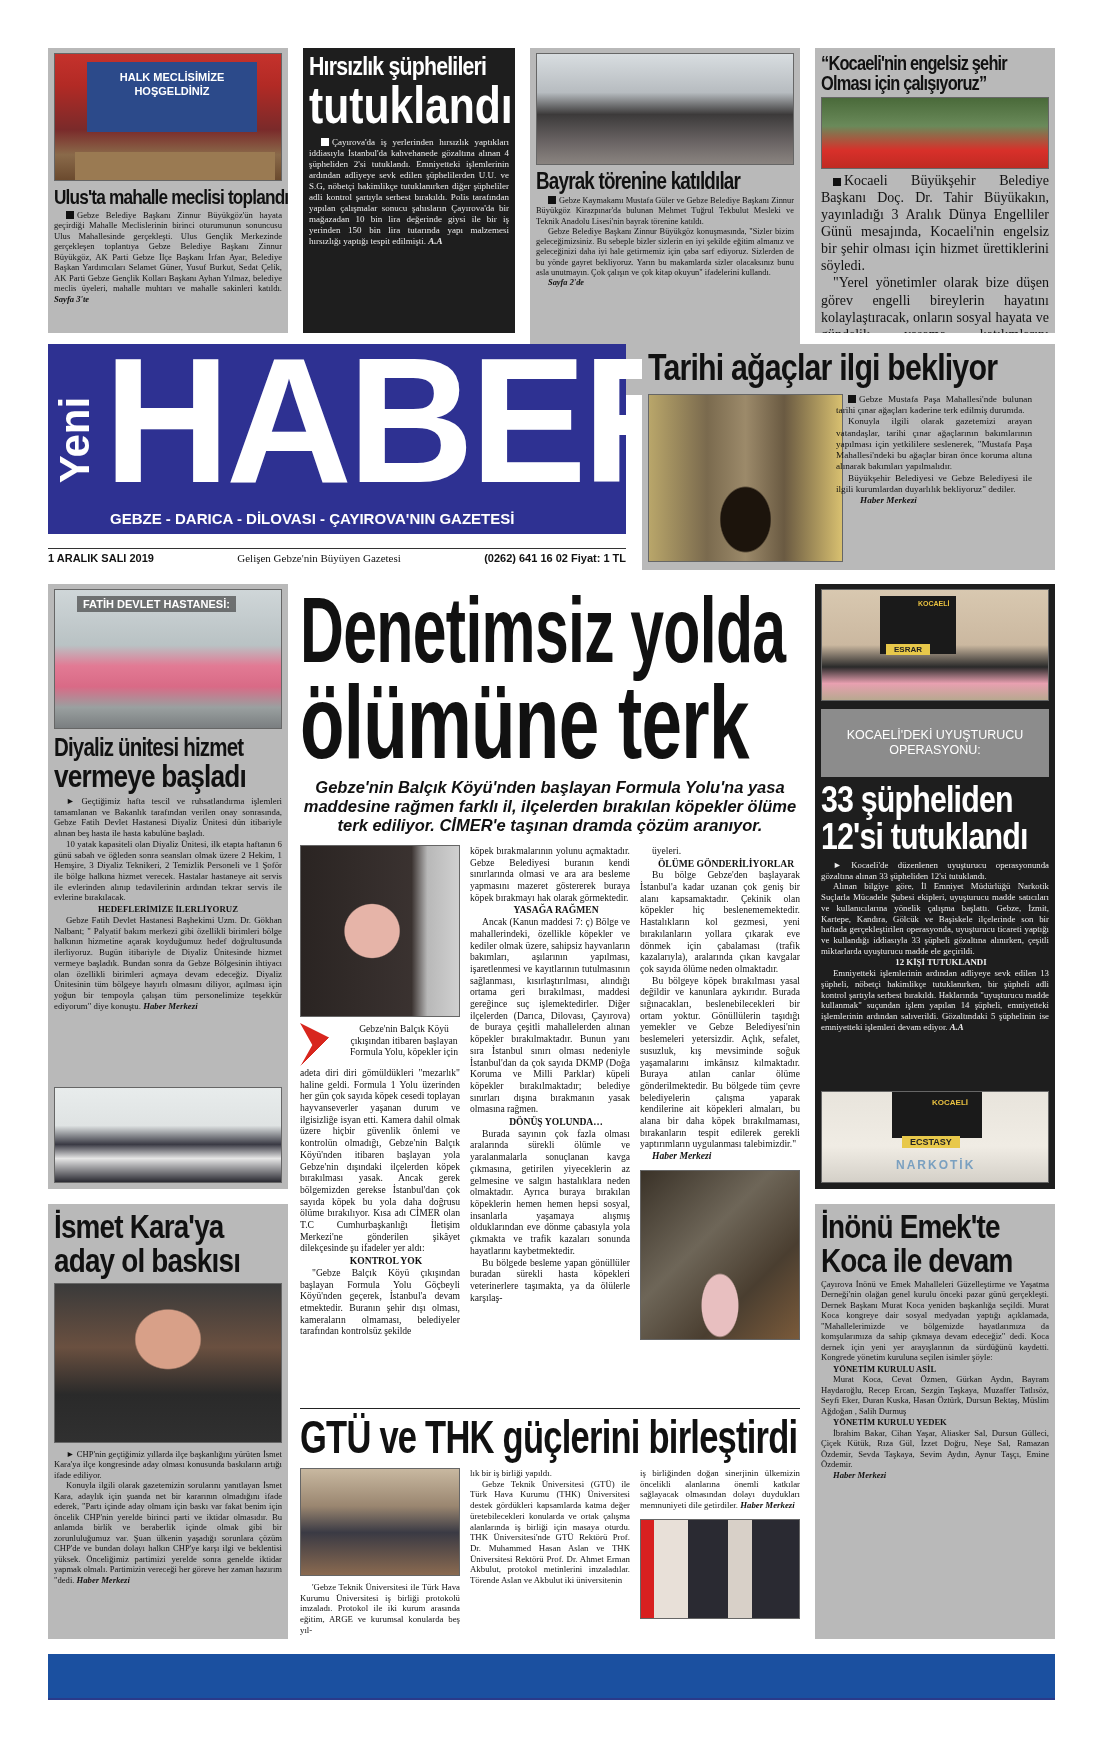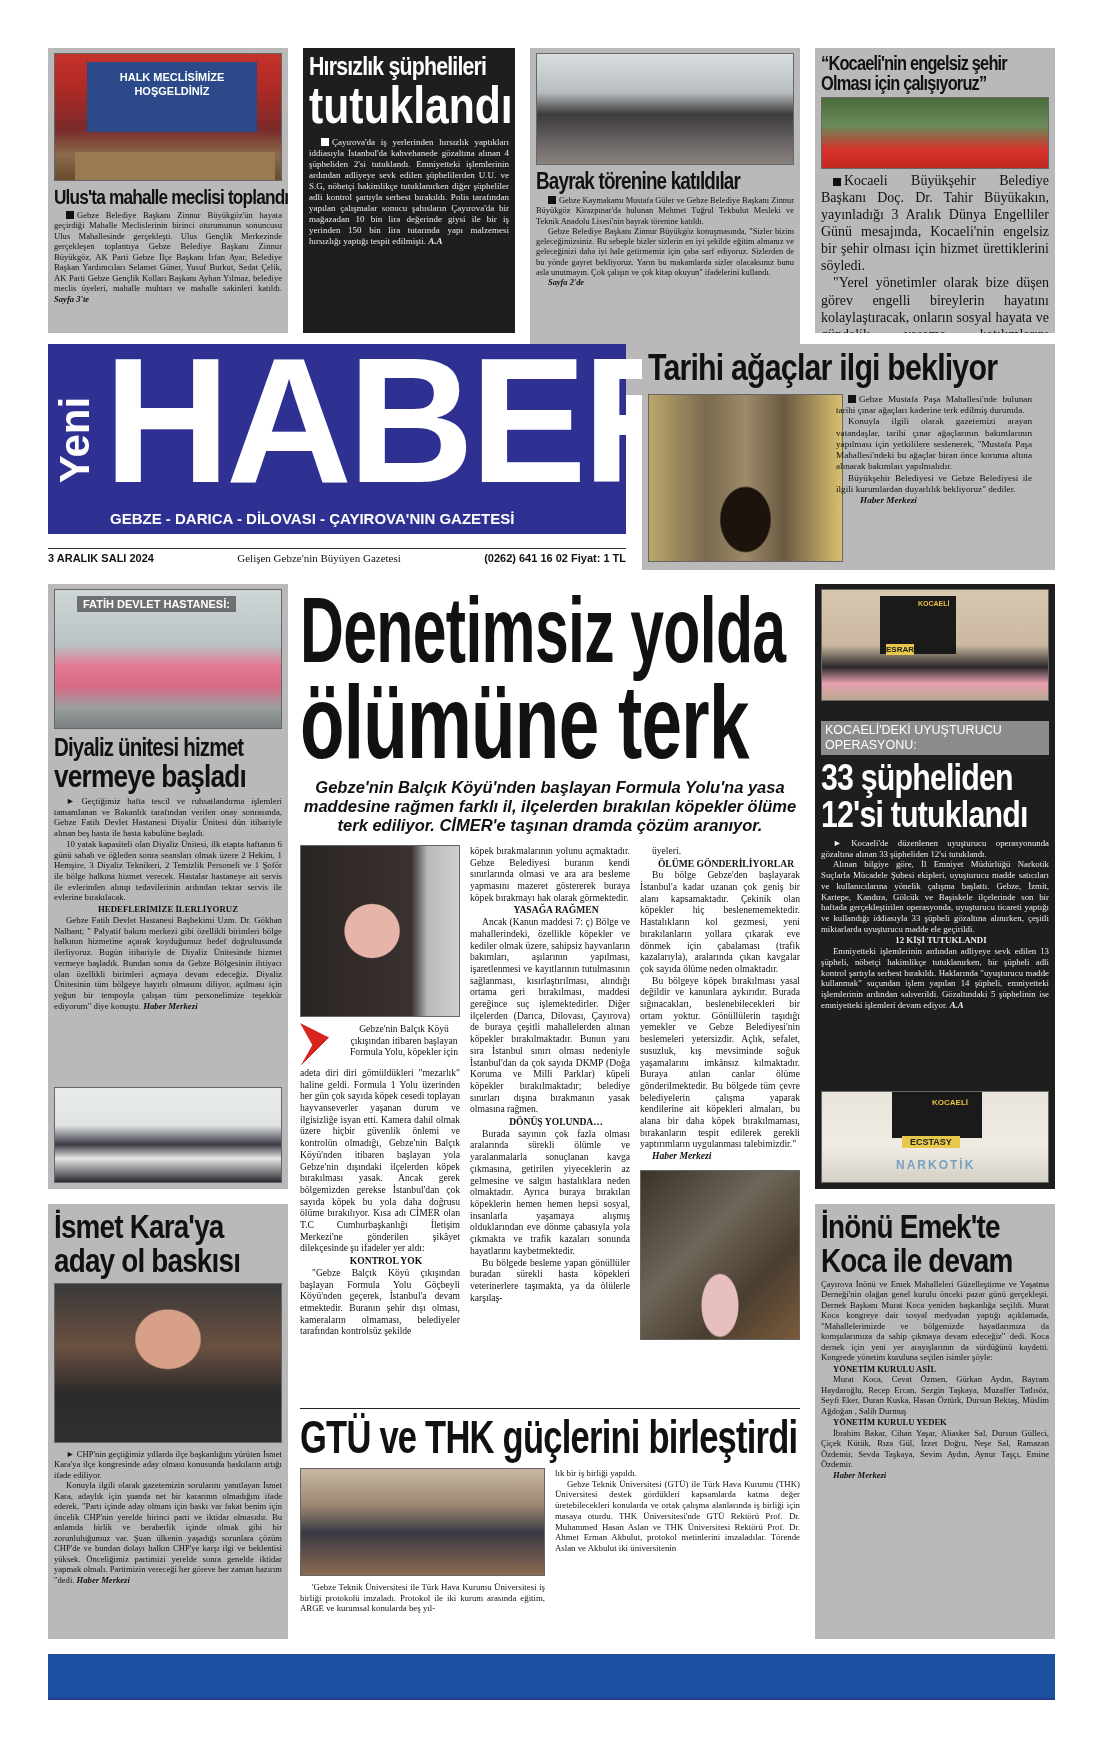--- a/index.html
+++ b/index.html
@@ -65,21 +65,21 @@
   </div>
 </div>
 
 <div class="abs" style="left:48px;top:344px;width:578px;height:190px;background:#2e3192;">
   <div class="abs" style="left:-38px;top:72px;width:130px;transform:rotate(-90deg);color:#fff;font:bold 42px 'Liberation Sans',sans-serif;text-align:center;">Yeni</div>
   <div class="abs" style="left:56px;top:-12px;color:#fff;font:bold 178px 'Liberation Sans',sans-serif;letter-spacing:-4px;transform:scaleX(.98);transform-origin:left;line-height:1">HABER</div>
   <div class="abs" style="left:62px;top:166px;color:#fff;font:bold 15px 'Liberation Sans',sans-serif;white-space:nowrap;">GEBZE - DARICA - DİLOVASI - ÇAYIROVA'NIN GAZETESİ</div>
 </div>
 <div class="abs" style="left:48px;top:548px;width:578px;height:1px;background:#333;"></div>
 <div class="abs" style="left:48px;top:552px;width:578px;display:flex;justify-content:space-between;font-size:11px;">
-  <span style="font:bold 11px 'Liberation Sans',sans-serif;">3 ARALIK SALI 2024</span>
+  <span style="font:bold 11px 'Liberation Sans',sans-serif;">1 ARALIK SALI 2019</span>
   <span style="font-size:11px;">Gelişen Gebze'nin Büyüyen Gazetesi</span>
   <span style="font:bold 11px 'Liberation Sans',sans-serif;">(0262) 641 16 02  Fiyat: 1 TL</span>
 </div>
 
 <div class="box" style="left:642px;top:344px;width:413px;height:226px;">
   <div class="hl" style="font-size:37px;">Tarihi ağaçlar ilgi bekliyor</div>
   <div class="photo" style="position:absolute;left:6px;top:50px;width:195px;height:168px;background:radial-gradient(ellipse at 50% 75%,#1c140c 0 18%,transparent 19%),linear-gradient(90deg,#b9a66a 0%,#7a6a4e 30%,#9c8a6a 50%,#6a5a42 70%,#d8c070 100%);"></div>
   <div class="body" style="position:absolute;left:194px;top:50px;width:196px;font-size:9.2px;">
     <p><span class="bullet"></span><span>Gebze Mustafa Paşa Mahallesi'nde bulunan tarihi çınar ağaçları kaderine terk edilmiş durumda.</span></p>
     <p>Konuyla ilgili olarak gazetemizi arayan vatandaşlar, tarihi çınar ağaçlarının bakımlarının yapılması için yetkililere seslenerek, "Mustafa Paşa Mahallesi'ndeki bu ağaçlar biran önce koruma altına alınarak bakımları yapılmalıdır.</p>
@@ -134,23 +134,23 @@
       <p class="cap">Haber Merkezi</p>
       <div class="photo" style="height:170px;margin-top:8px;background:radial-gradient(ellipse at 50% 80%,#e8bfc0 0 16%,transparent 17%),linear-gradient(135deg,#3a3228 0%,#6e6658 40%,#4a3e30 70%,#7a5a3a 100%);"></div>
     </div>
   </div>
 </div>
 
 <div class="box dark" style="left:815px;top:584px;width:240px;height:605px;">
   <div class="photo" style="height:112px;background:linear-gradient(180deg,#d8c8b0 0%,#cbb8a0 50%,#2a2a2a 70%,#e8a0b0 85%,#b8a890 100%);">
     <div class="abs" style="left:58px;top:6px;width:76px;height:58px;background:#1a1a1a;"></div>
     <div class="abs" style="left:96px;top:10px;color:#e8c040;font:bold 7px 'Liberation Sans',sans-serif;">KOCAELİ</div>
-    <div class="abs" style="left:64px;top:54px;padding:1px 0;background:#e8c84a;color:#222;font:bold 8px 'Liberation Sans',sans-serif;">ESRAR</div>
-  </div>
-  <div style="background:#8c8c8c;color:#fff;margin-top:20px;padding:2px 4px;font:12.5px 'Liberation Sans',sans-serif;line-height:1.2;">KOCAELİ'DEKİ UYUŞTURUCU OPERASYONU:</div>
+    <div class="abs" style="left:64px;top:54px;padding:1px 8px;background:#e8c84a;color:#222;font:bold 8px 'Liberation Sans',sans-serif;">ESRAR</div>
+  </div>
+  <div style="background:#8c8c8c;color:#fff;margin-top:8px;padding:19px 4px;text-align:center;font:12.5px 'Liberation Sans',sans-serif;line-height:1.2;">KOCAELİ'DEKİ UYUŞTURUCU OPERASYONU:</div>
   <div class="hl" style="font-size:37px;color:#fff;margin-top:4px;">33 şüpheliden</div>
   <div class="hl" style="font-size:37px;color:#fff;">12'si tutuklandı</div>
   <div class="body" style="margin-top:5px;font-size:8.8px;color:#eee;">
     <p>► <span>Kocaeli'de düzenlenen uyuşturucu operasyonunda gözaltına alınan 33 şüpheliden 12'si tutuklandı.</span></p>
     <p>Alınan bilgiye göre, İl Emniyet Müdürlüğü Narkotik Suçlarla Mücadele Şubesi ekipleri, uyuşturucu madde satıcıları ve kullanıcılarına yönelik çalışma başlattı. Gebze, İzmit, Kartepe, Kandıra, Gölcük ve Başiskele ilçelerinde son bir haftada gerçekleştirilen operasyonda, uyuşturucu ticareti yaptığı ve kullandığı iddiasıyla 33 şüpheli gözaltına alınırken, çeşitli miktarlarda uyuşturucu madde ele geçirildi.</p>
     <p class="sub">12 KİŞİ TUTUKLANDI</p>
     <p><span>Emniyetteki işlemlerinin ardından adliyeye sevk edilen 13 şüpheli, nöbetçi hakimlikçe tutuklanırken, bir şüpheli adli kontrol şartıyla serbest bırakıldı. Haklarında "uyuşturucu madde kullanmak" suçundan işlem yapılan 14 şüpheli, emniyetteki işlemlerinin ardından salıverildi. Gözaltındaki 5 şüphelinin ise emniyetteki işlemleri devam ediyor.</span> <span class="cap">A.A</span></p>
   </div>
   <div class="photo" style="position:absolute;left:6px;bottom:6px;width:228px;height:92px;background:linear-gradient(180deg,#e8e4dc 0%,#f0ece4 60%,#d4d0c8 100%);">
     <div class="abs" style="left:70px;top:0;width:90px;height:46px;background:#1a1a1a;"></div>
@@ -174,20 +174,24 @@
 <div class="abs" style="left:300px;top:1414px;width:500px;height:225px;">
   <div class="hl" style="font-size:46px;transform:scaleX(.75);">GTÜ ve THK güçlerini birleştirdi</div>
   <div class="cols" style="margin-top:8px;">
     <div class="body" style="font-size:8.8px;">
       <div class="photo" style="height:108px;background:linear-gradient(180deg,#c8b8a0 0%,#9a8670 35%,#3a3a44 60%,#8a6a50 100%);"></div>
       <p style="margin-top:6px;">'Gebze Teknik Üniversitesi ile Türk Hava Kurumu Üniversitesi iş birliği protokolü imzaladı. Protokol ile iki kurum arasında eğitim, ARGE ve kurumsal konularda beş yıl-</p>
     </div>
     <div class="body" style="font-size:8.8px;">
       <p style="text-indent:0">lık bir iş birliği yapıldı.</p>
       <p>Gebze Teknik Üniversitesi (GTÜ) ile Türk Hava Kurumu (THK) Üniversitesi destek gördükleri kapsamlarda katma değer üretebilecekleri konularda ve ortak çalışma alanlarında iş birliği için masaya oturdu. THK Üniversitesi'nde GTÜ Rektörü Prof. Dr. Muhammed Hasan Aslan ve THK Üniversitesi Rektörü Prof. Dr. Ahmet Erman Akbulut, protokol metinlerini imzaladılar. Törende Aslan ve Akbulut iki üniversitenin</p>
+    </div>
+    <div class="body" style="font-size:8.8px;">
+      <p style="text-indent:0"><span>iş birliğinden doğan sinerjinin ülkemizin öncelikli alanlarına önemli katkılar sağlayacak olmasından dolayı duydukları memnuniyeti dile getirdiler.</span> <span class="cap">Haber Merkezi</span></p>
+      <div class="photo" style="height:100px;margin-top:8px;background:linear-gradient(90deg,#d82020 0 8%,#e8e0d8 8% 30%,#2a2a32 30% 55%,#d8d0c8 55% 70%,#2a2a32 70% 100%);"></div>
     </div>
   </div>
 </div>
 
 <div class="box" style="left:815px;top:1204px;width:240px;height:435px;">
   <div class="hl" style="font-size:34px;">İnönü Emek'te</div>
   <div class="hl" style="font-size:34px;">Koca ile devam</div>
   <div class="body" style="margin-top:2px;font-size:8.6px;">
     <p style="text-indent:0">Çayırova İnönü ve Emek Mahalleleri Güzelleştirme ve Yaşatma Derneği'nin olağan genel kurulu önceki pazar günü gerçekleşti. Dernek Başkanı Murat Koca yeniden başkanlığa seçildi. Murat Koca kongreye dair sosyal medyadan yaptığı açıklamada, "Mahallelerimizde ve bölgemizde hayatlarımıza da komşularımıza da sahip çıkmaya devam edeceğiz" dedi. Koca dernek için yeni yer arayışlarının da sürdüğünü kaydetti. Kongrede yönetim kuruluna seçilen isimler şöyle:</p>
     <p class="sub" style="text-align:left">YÖNETİM KURULU ASİL</p>

